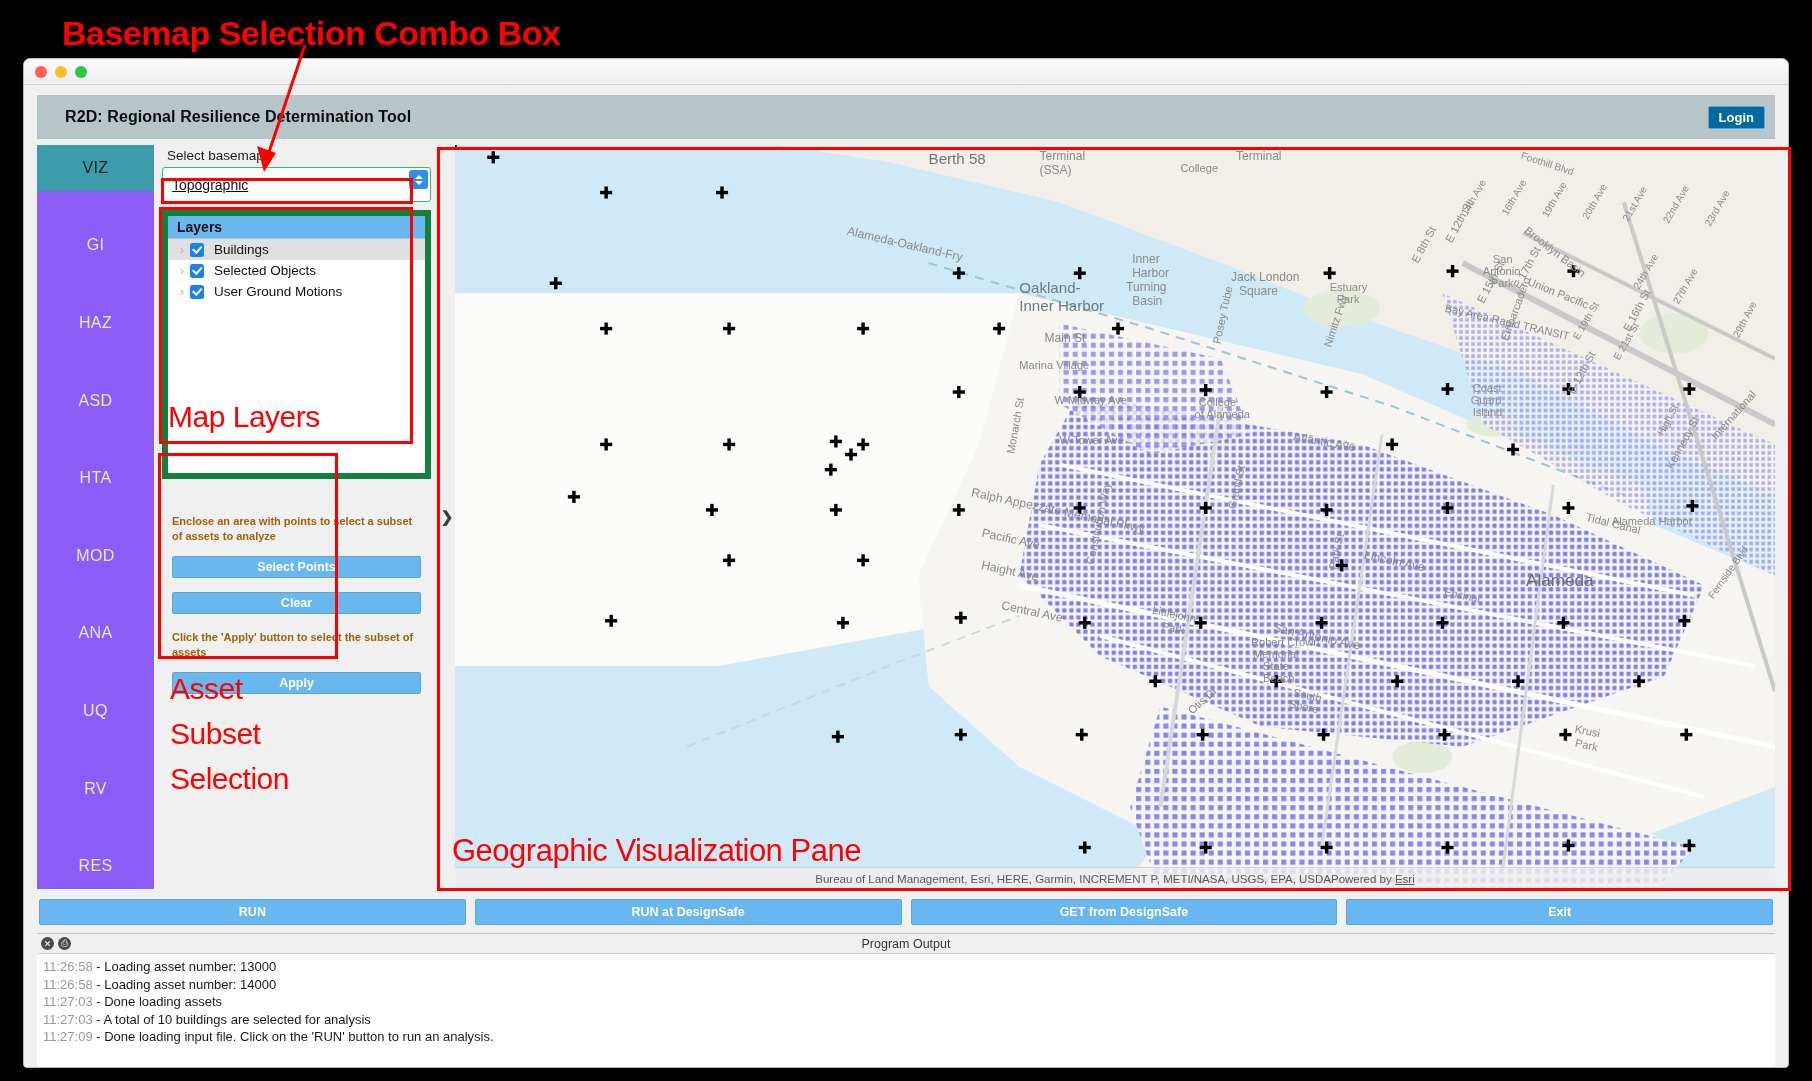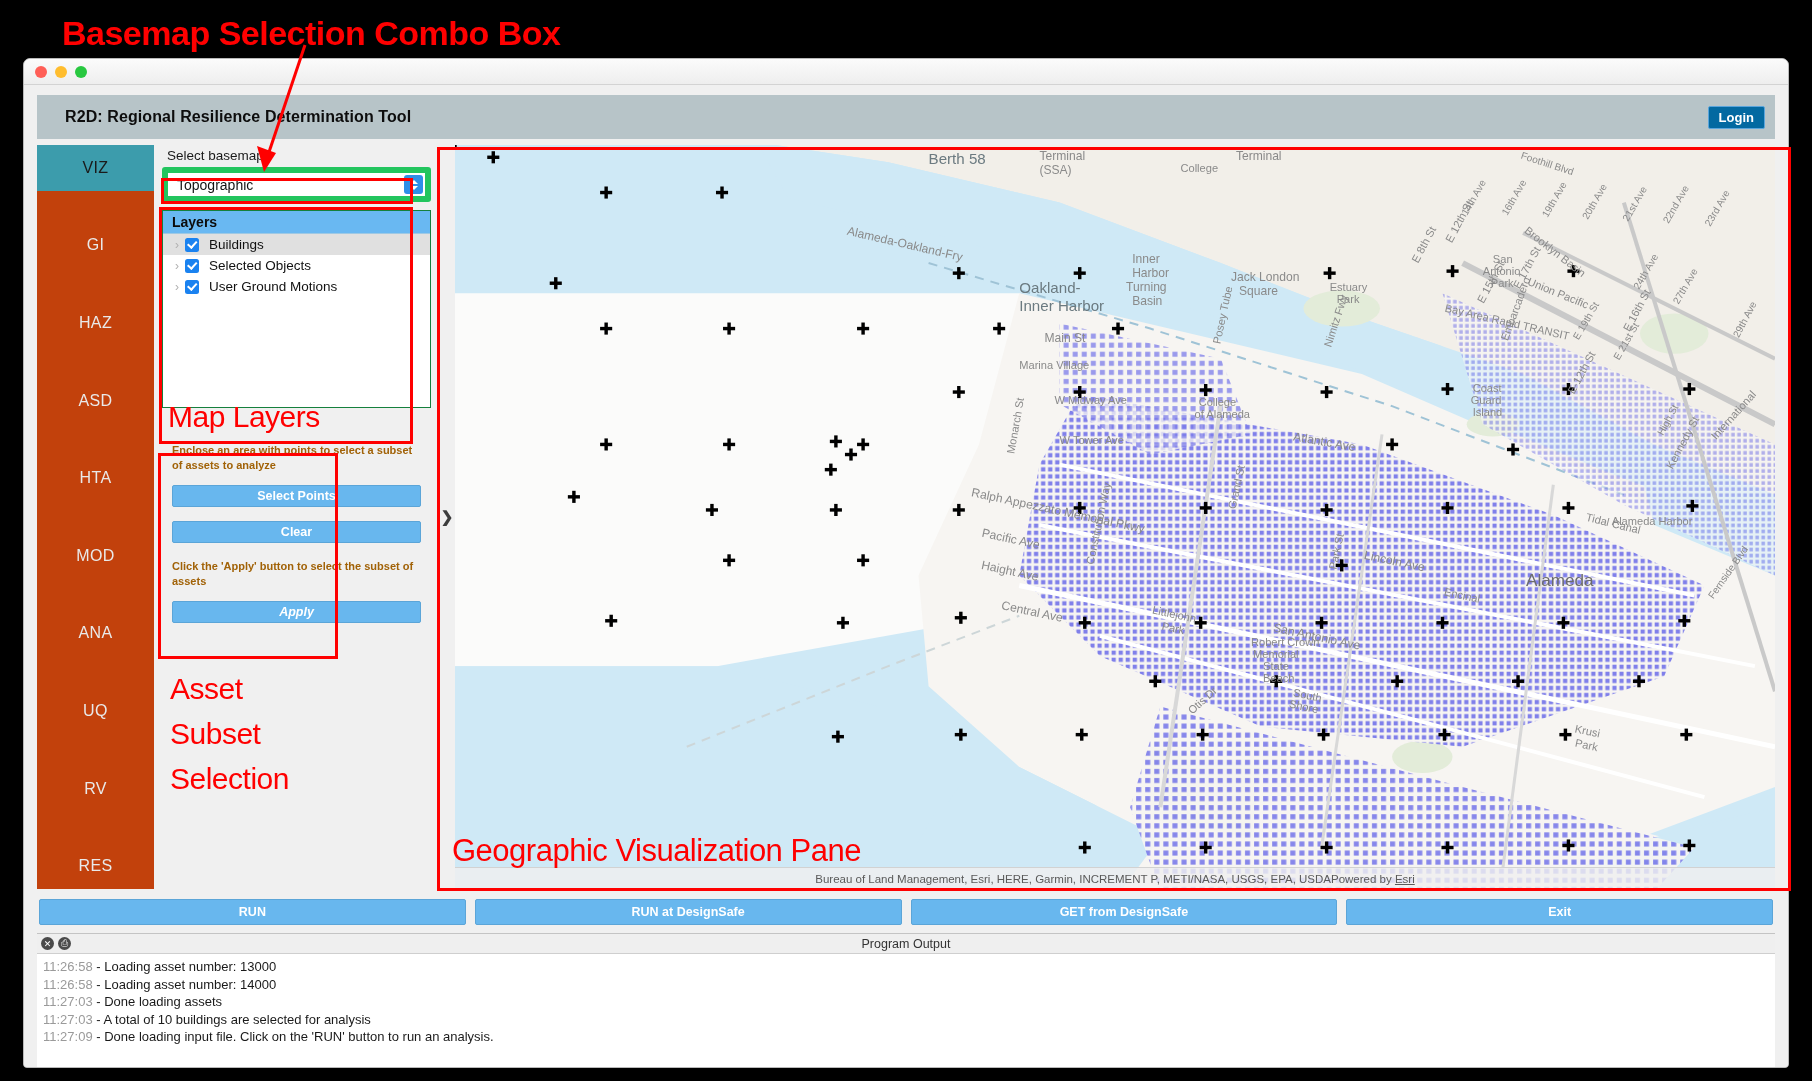--- a/index.html
+++ b/index.html
@@ -62,56 +62,57 @@
   .login-btn {
     background: #0369a1; color: #ffffff; font-size: 13px; font-weight: bold;
     padding: 3px 10px; border: 1px solid #5aa5dc; border-radius: 2px;
     cursor: pointer;
   }
 
   
   .content { display: flex; height: 744px; margin-top: 6px; }
 
   .sidebar {
-    width: 117px; background: #c2410c;
+    width: 117px; background: #8b5cf6;
     display: flex; flex-direction: column; gap: 32px;
   }
   .nav-item {
     flex: 1; display: flex; align-items: center; justify-content: center;
     color: #e9e9e9; font-size: 16px; letter-spacing: .4px; cursor: pointer;
   }
   .nav-item.active { background: #3c9cac; color: #1a1a1a; font-weight: normal; }
 
   .leftpane { width: 285px; background: #f0f0f0; position: relative; padding: 0 6px; }
 
   .lbl-basemap { font-size: 13.5px; color: #1a1a1a; padding: 3px 0 4px 7px; }
 
   .combo {
     position: relative; height: 35px; background: #ffffff;
-    border: 6px solid #22c55e; border-radius: 3px;
+    border: 1px solid #22c55e; border-radius: 3px;
     display: flex; align-items: center; cursor: pointer;
     margin: 0 2px;
+    text-decoration: underline;
   }
   .combo-value { font-size: 14px; color: #141414; padding-left: 9px; }
   .combo-arrow {
     position: absolute; right: 2px; top: 2px;
     width: 19px; height: 19px; border-radius: 3px;
     background: #2e8fe8;
     display: flex; flex-direction: column; align-items: center; justify-content: center;
     gap: 2px;
   }
   .combo-arrow span {
     width: 0; height: 0; border-left: 4px solid transparent; border-right: 4px solid transparent;
   }
   .combo-arrow .up { border-bottom: 4px solid #fff; }
   .combo-arrow .dn { border-top: 4px solid #fff; }
 
   .layers-panel {
-    margin: 8px 2px 4px 2px; height: 198px;
-    background: #ffffff; border: 1px solid #15803d;
+    margin: 8px 2px 4px 2px; height: 269px;
+    background: #ffffff; border: 6px solid #15803d;
   }
   .layers-hdr {
     background: #69b8f2; color: #0b0b0b; font-weight: bold;
     font-size: 14px; padding: 3px 0 3px 9px;
     border-bottom: 1px solid #9fc9e4;
   }
   .layer-row {
     display: flex; align-items: center; height: 21px;
     padding-left: 6px; font-size: 13.5px; color: #111;
     cursor: pointer;
@@ -138,21 +139,21 @@
     font-size: 11px; font-weight: bold; color: #a16207;
     line-height: 15px; margin-bottom: 12px;
   }
   .subset-text.second { margin-top: 16px; }
   .sbtn {
     display: block; width: 100%; height: 22px;
     background: #68b7ee; color: #ffffff; font-size: 12.5px; font-weight: bold;
     border: 1px solid #5ba5d8; border-radius: 2px; cursor: pointer;
     margin-bottom: 14px;
   }
-  .sbtn:last-child { margin-bottom: 2px; font-style: italic; }
+  .sbtn:last-child { margin-bottom: 2px; }
 
   .expander {
     width: 16px; display: flex; align-items: center; justify-content: center;
     background: #f0f0f0; color: #3c3c3c; font-size: 15px; font-weight: bold; cursor: pointer;
   }
 
   
   .mappane { flex: 1; position: relative; overflow: hidden; background: #dff0fa; }
   .map-attrib {
     position: absolute; left: 0; right: 0; bottom: 0; height: 22px;

